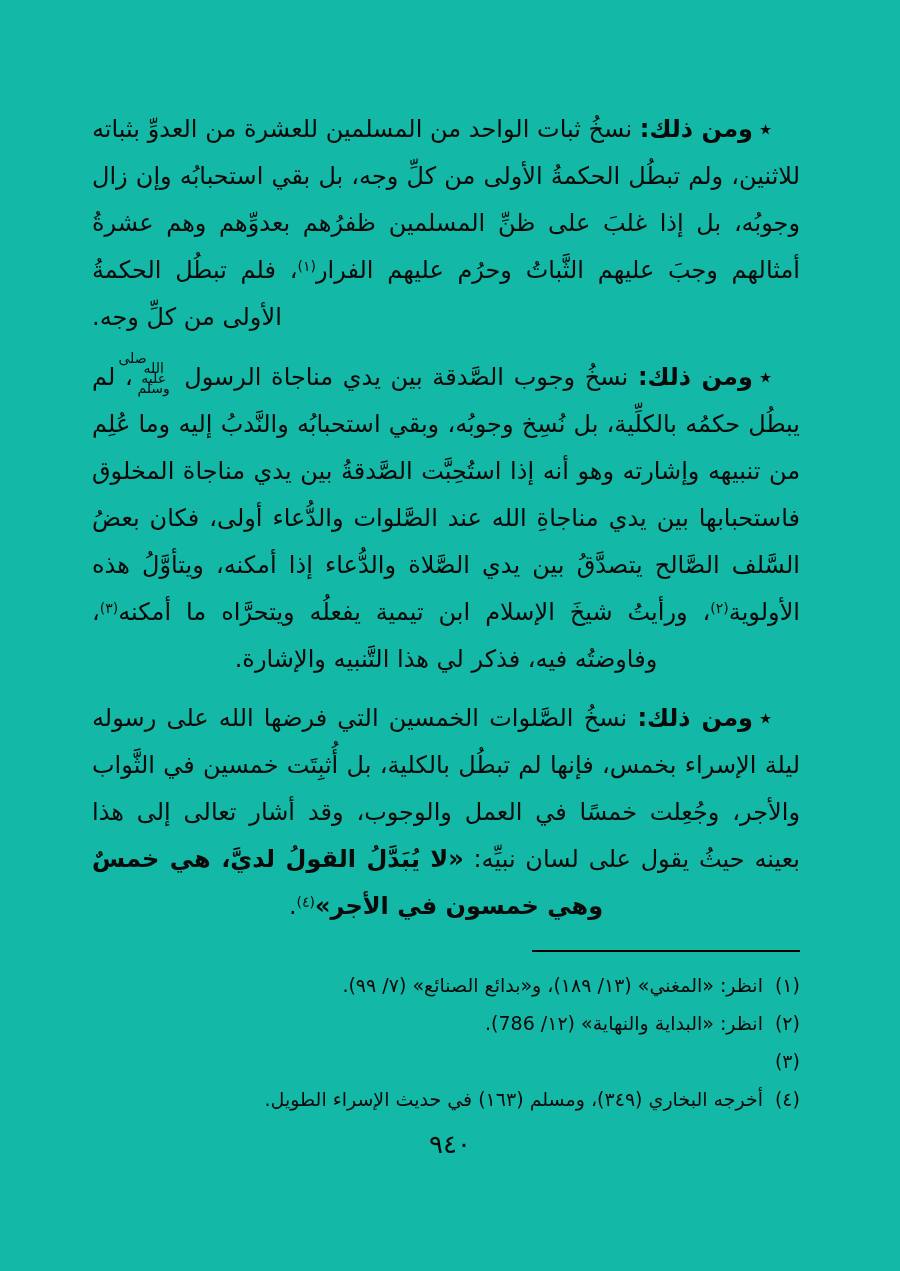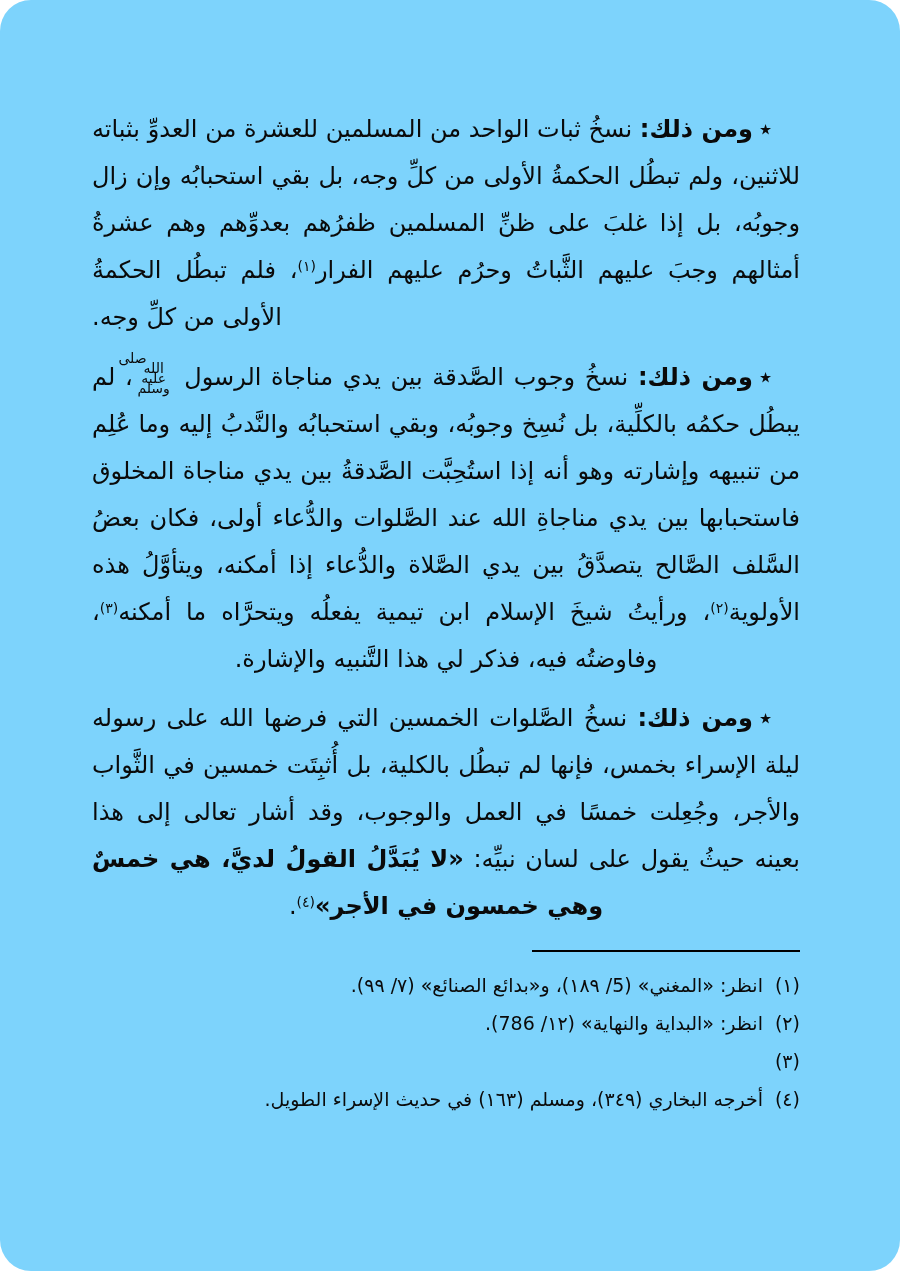--- a/index.html
+++ b/index.html
@@ -1,25 +1,24 @@
 <!DOCTYPE html>
 <html dir="rtl" lang="ar"><head>
 <meta charset="utf-8">
 <style>
   html, body { margin: 0; padding: 0; background: #ffffff; }
   .page {
     position: relative;
     width: 900px;
     height: 1271px;
-    background: #7dd3fc;
+    background: #14b8a6;
     color: #0a0a0a;
     font-family: "DejaVu Sans", sans-serif;
     direction: rtl;
     overflow: hidden;
-    border-radius: 31px;
   }
   .body-text {
     position: absolute;
     top: 106px;
     right: 100px;
     left: 92px;
     font-size: 24px;
     line-height: 47px;
     text-align: justify;
     text-justify: inter-word;
@@ -93,29 +92,30 @@
       <span class="lead"><span class="star">٭</span><span>ومن ذلك:</span></span><span> نسخُ الصَّلوات الخمسين التي فرضها الله على رسوله ليلة الإسراء بخمس، فإنها لم تبطُل بالكلية، بل أُثبِتَت خمسين في الثَّواب والأجر، وجُعِلت خمسًا في العمل والوجوب، وقد أشار تعالى إلى هذا بعينه حيثُ يقول على لسان نبيِّه: </span><span class="bold">«لا يُبَدَّلُ القولُ لديَّ، هي خمسٌ وهي خمسون في الأجر»</span><sup class="fnref">(٤)</sup><span>.</span>
     </p>
 
   </main>
 
   <footer class="footnotes">
     <div class="fn-divider"></div>
 
     <div class="fn">
       <span class="fn-num">(١)</span>
-      <span class="fn-text">انظر: «المغني» (5/ ١٨٩)، و«بدائع الصنائع» (٧/ ٩٩).</span>
+      <span class="fn-text">انظر: «المغني» (١٣/ ١٨٩)، و«بدائع الصنائع» (٧/ ٩٩).</span>
     </div>
     <div class="fn">
       <span class="fn-num">(٢)</span>
       <span class="fn-text">انظر: «البداية والنهاية» (١٢/ 786).</span>
     </div>
     <div class="fn">
       <span class="fn-num">(٣)</span>
     </div>
     <div class="fn">
       <span class="fn-num">(٤)</span>
       <span class="fn-text">أخرجه البخاري (٣٤٩)، ومسلم (١٦٣) في حديث الإسراء الطويل.</span>
     </div>
   </footer>
 
+  <div class="page-number">٩٤٠</div>
 
 </div>
 
 </body></html>

